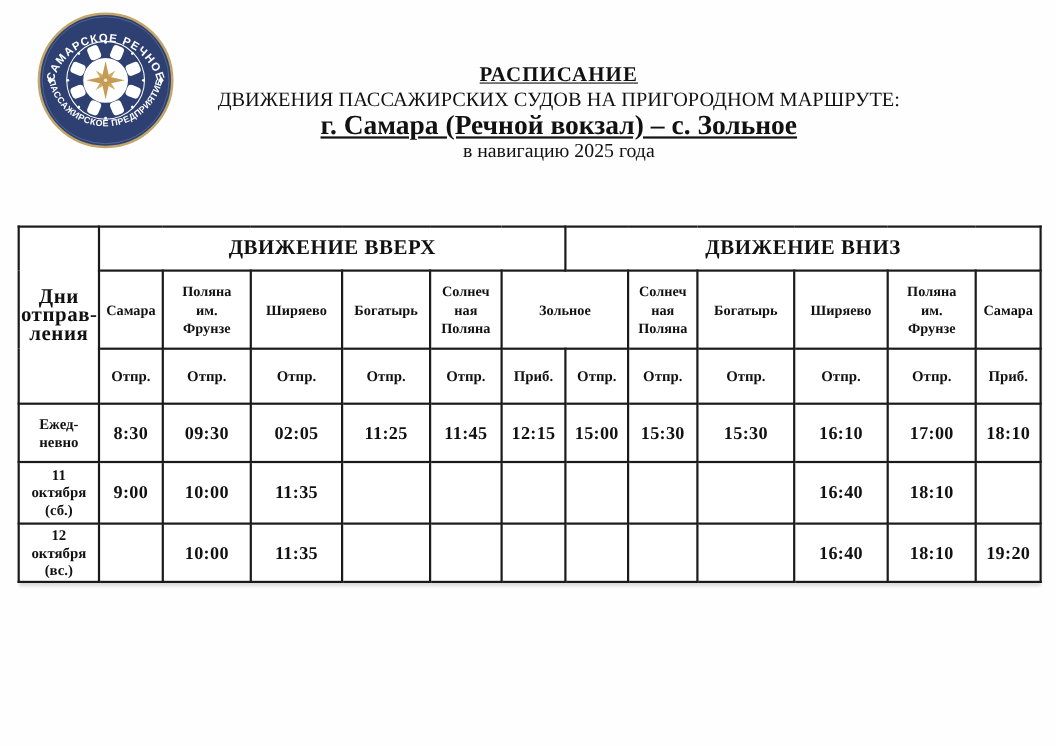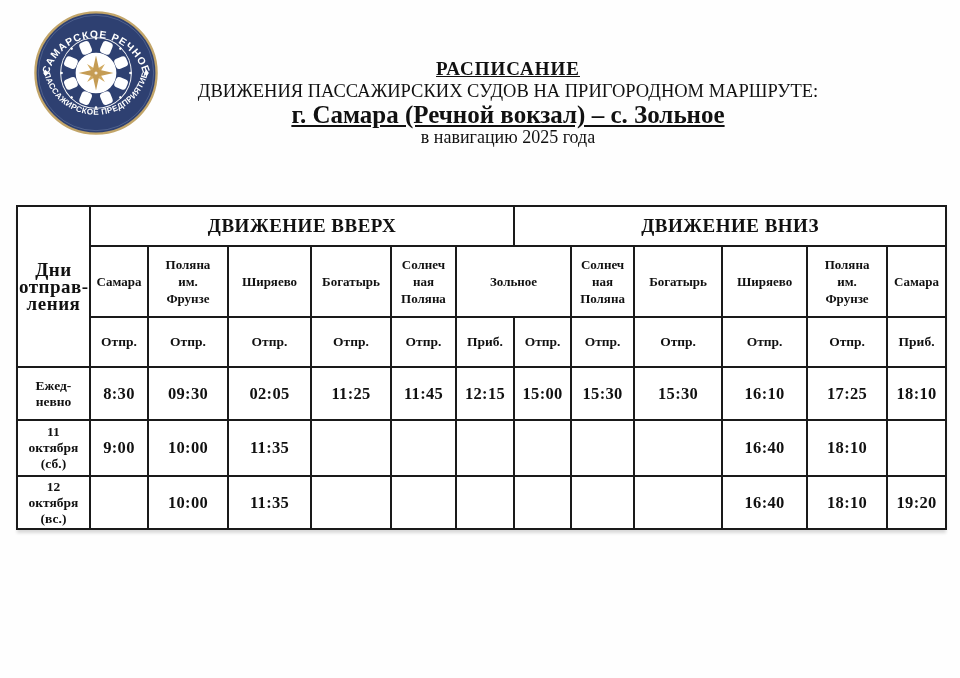--- a/index.html
+++ b/index.html
@@ -204,21 +204,21 @@
         <td class="time">8:30</td>
         <td class="time">09:30</td>
         <td class="time">02:05</td>
         <td class="time">11:25</td>
         <td class="time">11:45</td>
         <td class="time">12:15</td>
         <td class="time">15:00</td>
         <td class="time">15:30</td>
         <td class="time">15:30</td>
         <td class="time">16:10</td>
-        <td class="time">17:25</td>
+        <td class="time">17:00</td>
         <td class="time">18:10</td>
       </tr>
       <tr class="r-d2">
         <td class="day pre">11
 октября
 (сб.)</td>
         <td class="time">9:00</td>
         <td class="time">10:00</td>
         <td class="time">11:35</td>
         <td class="time"></td>

